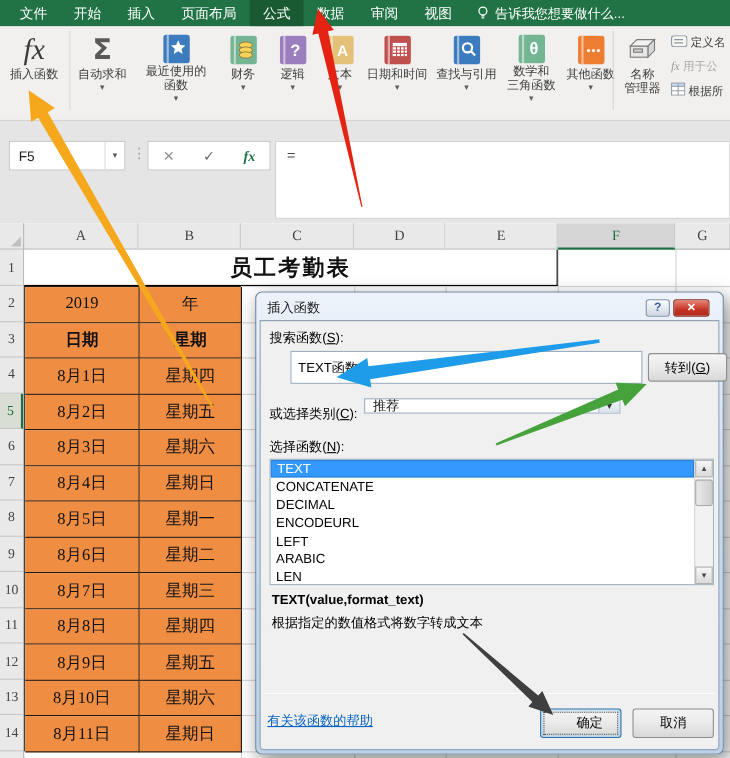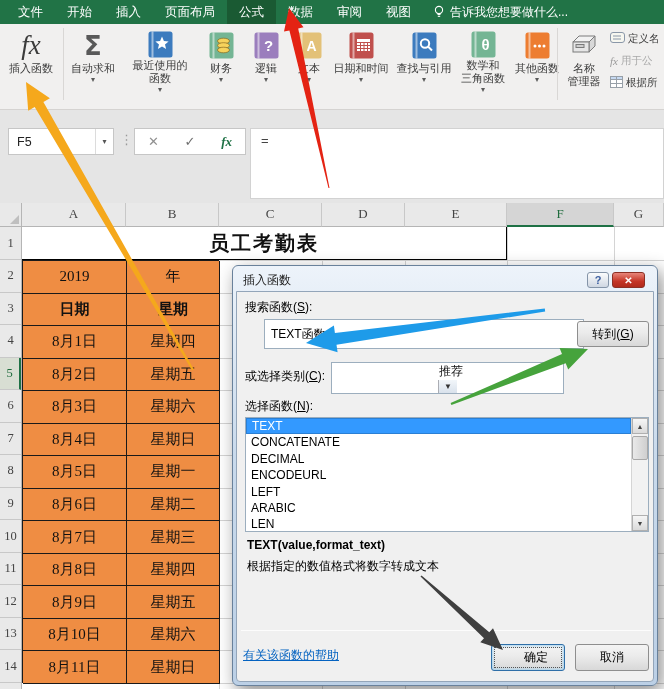--- a/index.html
+++ b/index.html
@@ -88,23 +88,23 @@
              background:linear-gradient(#E8857A,#C43425 60%,#B02A1C);display:flex;align-items:center;justify-content:center;
              font-size:10px;font-weight:bold;color:#fff;}
   .dlg-body{position:absolute;left:3px;right:3px;top:25px;bottom:3px;background:#F0F0F0;
             border:1px solid #93A5B9;border-radius:0 0 4px 4px;}
   .dlg-label{position:absolute;font-size:12px;color:#000;white-space:nowrap;}
   .dlg-input{position:absolute;left:31px;top:53px;width:320px;height:30px;border:1px solid #9CAEBE;background:#fff;
              font-size:12px;padding:4px 6px;font-family:"Liberation Sans",sans-serif;color:#000;}
   .win-btn{position:absolute;height:26px;border:1px solid #8E8E8E;border-radius:3px;
            background:linear-gradient(#F4F4F4,#EBEBEB 45%,#D8D8D8);display:flex;align-items:center;justify-content:center;
            font-size:12px;color:#000;}
-  .btn-go{left:344px;top:55px;width:72px;}
-  .combo{position:absolute;left:98px;top:96px;width:233px;height:32px;background:#fff;border:1px solid #9CAEBE;
-         display:flex;align-items:center;flex-direction:column;}
+  .btn-go{left:356px;top:55px;width:72px;}
+  .combo{position:absolute;left:98px;top:96px;width:233px;height:14px;background:#fff;border:1px solid #9CAEBE;
+         display:flex;align-items:center;}
   .combo .val{flex:1;padding-left:7px;}
   .combo-arrow{width:19px;height:100%;border-left:1px solid #ABADB3;background:linear-gradient(#F2F6FA,#D9E2EC);
                display:flex;align-items:center;justify-content:center;font-size:8px;color:#333;}
   .listbox{position:absolute;left:12px;top:151px;width:404px;height:115px;background:#fff;border:1px solid #9CAEBE;display:flex;}
   .list-items{flex:1;overflow:hidden;}
   .list-item{height:16.4px;line-height:16.4px;padding-left:5px;font-size:12px;color:#000;white-space:nowrap;}
   .list-item.sel{background:#3399FF;color:#fff;border:1px solid #2A7FD4;line-height:14.5px;}
   .scrollbar{width:17px;background:#F2F2F2;border-left:1px solid #D5D5D5;position:relative;}
   .sb-btn{position:absolute;left:0;width:16px;height:16px;background:linear-gradient(#F6F6F6,#DADADA);
           border:1px solid #B0B0B0;display:flex;align-items:center;justify-content:center;font-size:7px;color:#444;}

